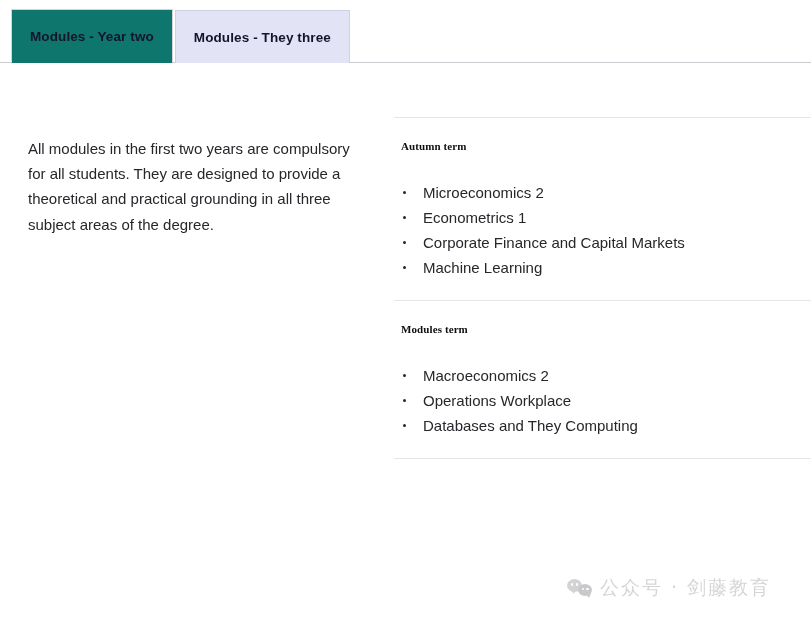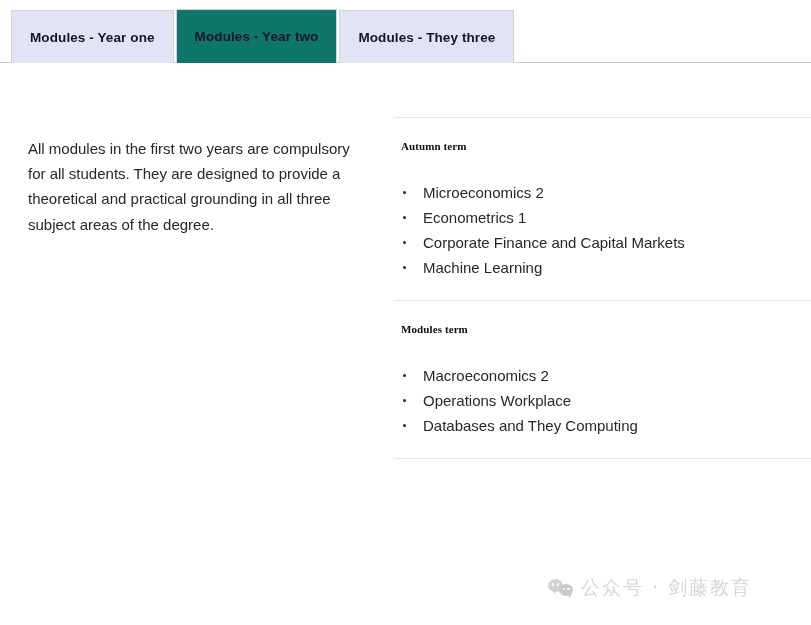--- a/index.html
+++ b/index.html
@@ -141,21 +141,21 @@
     margin: 26px 0 0 0;
     padding-left: 1px;
     font-size: 15px;
     line-height: 25px;
     color: #26272b;
   }
 
   
   .watermark {
     position: absolute;
-    left: 548px;
+    left: 567px;
     top: 575px;
     display: flex;
     align-items: center;
     gap: 7px;
     opacity: .62;
     pointer-events: none;
     user-select: none;
   }
   .wm-logo {
     width: 26px;
@@ -193,23 +193,20 @@
     letter-spacing: 2px;
     white-space: nowrap;
     font-family: "DejaVu Sans", sans-serif;
   }
 </style>
 </head>
 <body>
 
 <div class="tabbar">
   <div class="tabs">
-    <div class="tab">
-      <span>Modules - Year one</span>
-    </div>
     <div class="tab active">
       <span>Modules - Year two</span>
     </div>
     <div class="tab">
       <span>Modules - They three</span>
     </div>
   </div>
   <div class="tabbar-rule"></div>
 </div>
 

